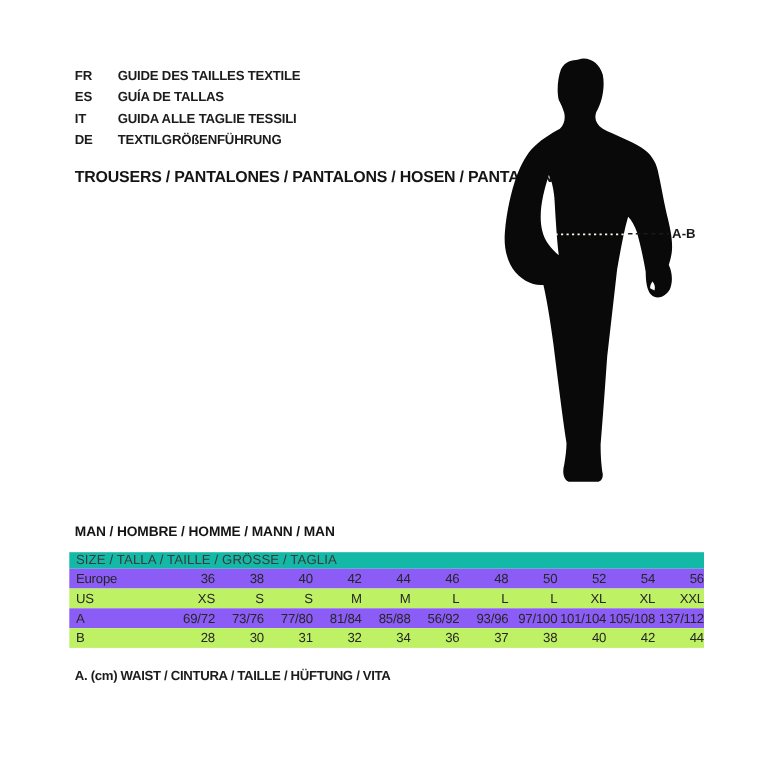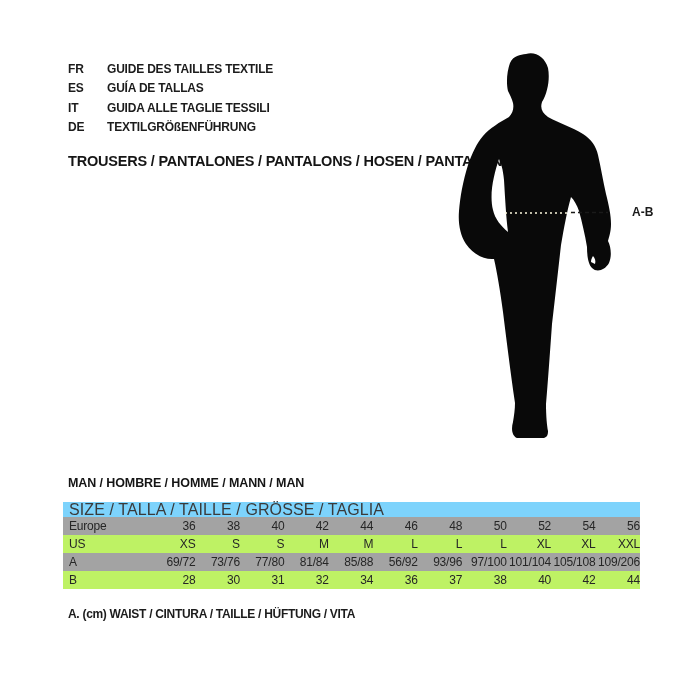--- a/index.html
+++ b/index.html
@@ -12,32 +12,32 @@
             letter-spacing:-0.2px;color:#1c1c1c;}
   .lang-code{width:39px;}
 
   
   .garment-heading{position:absolute;left:68px;top:153px;font-size:14.5px;
                    font-weight:700;letter-spacing:-0.2px;color:#151515;}
 
   
   .figure-wrap{position:absolute;left:450px;top:48px;width:190px;height:400px;}
   .ab-label{position:absolute;left:611px;top:205px;font-size:12px;
-            font-weight:600;color:#1a1a1a;padding-left:21px;}
+            font-weight:600;color:#1a1a1a;}
 
   
   .man-heading{position:absolute;left:68px;top:476px;font-size:12.5px;
                font-weight:700;letter-spacing:-0.1px;color:#151515;}
 
   
   .size-table{position:absolute;left:63px;top:502px;width:577px;}
-  .st-header{height:15px;line-height:15px;background:#7dd3fc;color:#3a3a3a;
-             font-size:16px;padding-left:6px;letter-spacing:0.1px;}
+  .st-header{height:15px;line-height:15px;background:#14b8a6;color:#3a3a3a;
+             font-size:12px;padding-left:6px;letter-spacing:0.1px;}
   .st-row{display:flex;height:18px;align-items:center;font-size:12px;
-          letter-spacing:-0.2px;color:#262626;background:#a3a3a3;}
+          letter-spacing:-0.2px;color:#262626;background:#8b5cf6;}
   .st-row.alt{background:#bef264;}
   .st-label{width:82px;padding-left:6px;flex:none;}
   .st-cell{flex:1;text-align:right;}
 
   
   .notes{position:absolute;left:68px;top:606px;}
   .note-line{font-size:12px;font-weight:700;letter-spacing:-0.3px;
              line-height:16.5px;color:#1c1c1c;}
 </style>
 </head>
@@ -154,21 +154,21 @@
     <span class="st-cell">69/72</span>
     <span class="st-cell">73/76</span>
     <span class="st-cell">77/80</span>
     <span class="st-cell">81/84</span>
     <span class="st-cell">85/88</span>
     <span class="st-cell">56/92</span>
     <span class="st-cell">93/96</span>
     <span class="st-cell">97/100</span>
     <span class="st-cell">101/104</span>
     <span class="st-cell">105/108</span>
-    <span class="st-cell">109/206</span>
+    <span class="st-cell">137/112</span>
   </div>
 
   <div class="st-row alt">
     <span class="st-label">B</span>
     <span class="st-cell">28</span>
     <span class="st-cell">30</span>
     <span class="st-cell">31</span>
     <span class="st-cell">32</span>
     <span class="st-cell">34</span>
     <span class="st-cell">36</span>

